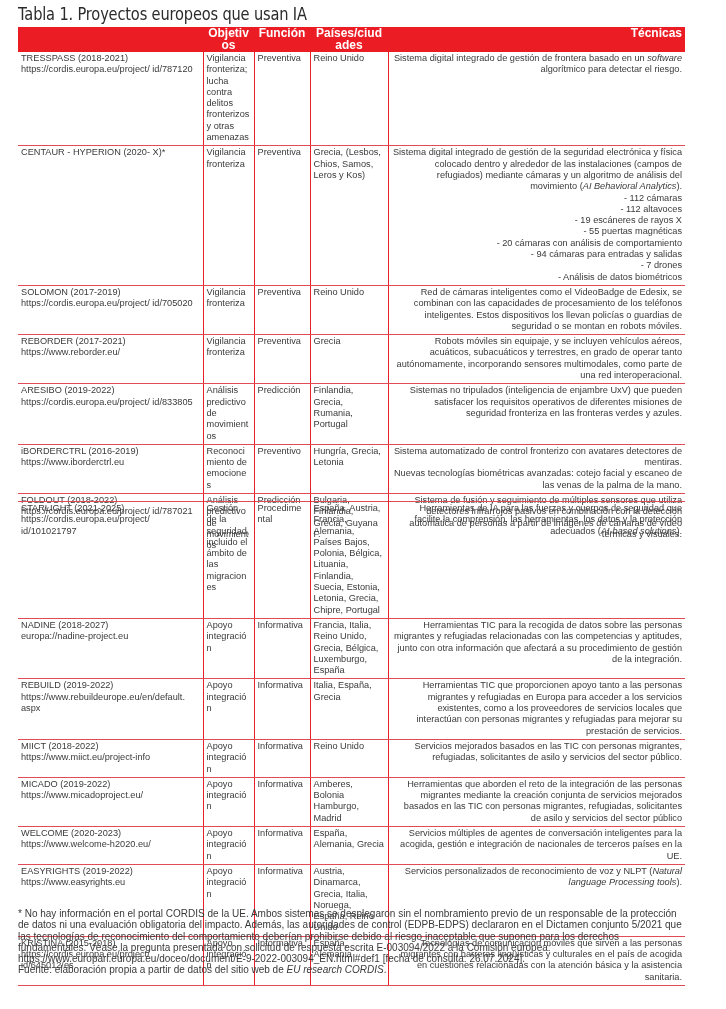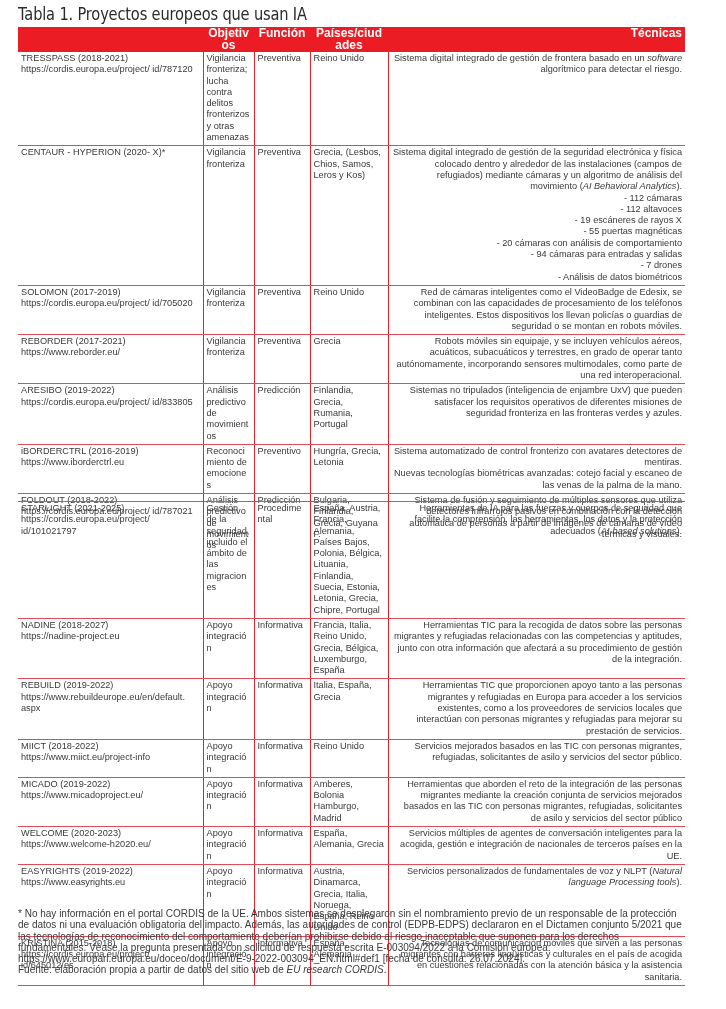--- a/index.html
+++ b/index.html
@@ -159,21 +159,21 @@
           <span class="url">https://cordis.europa.eu/project/ id/101021797</span>
         </td>
         <td>Gestión de la seguridad, incluido el ámbito de las migraciones</td>
         <td>Procedimental</td>
         <td>España, Austria, Francia, Alemania, Países Bajos, Polonia, Bélgica, Lituania, Finlandia, Suecia, Estonia, Letonia, Grecia, Chipre, Portugal</td>
         <td><span>Herramientas de IA para las fuerzas y cuerpos de seguridad que facilite la comprensión, las herramientas, los datos y la protección adecuados (</span><span class="it">AI-based solutions</span><span>).</span></td>
       </tr>
       <tr>
         <td>
           <span class="name">NADINE (2018-2027)</span>
-          <span class="url">https://nadine-project.eu</span>
+          <span class="url">europa://nadine-project.eu</span>
         </td>
         <td>Apoyo integración</td>
         <td>Informativa</td>
         <td>Francia, Italia, Reino Unido, Grecia, Bélgica, Luxemburgo, España</td>
         <td><span>Herramientas TIC para la recogida de datos sobre las personas migrantes y refugiadas relacionadas con las competencias y aptitudes, junto con otra información que afectará a su procedimiento de gestión de la integración.</span></td>
       </tr>
       <tr>
         <td>
           <span class="name">REBUILD (2019-2022)</span>
           <span class="url">https://www.rebuildeurope.eu/en/default. aspx</span>
@@ -214,21 +214,21 @@
         <td><span>Servicios múltiples de agentes de conversación inteligentes para la acogida, gestión e integración de nacionales de terceros países en la UE.</span></td>
       </tr>
       <tr>
         <td>
           <span class="name">EASYRIGHTS (2019-2022)</span>
           <span class="url">https://www.easyrights.eu</span>
         </td>
         <td>Apoyo integración</td>
         <td>Informativa</td>
         <td>Austria, Dinamarca, Grecia, Italia, Noruega, España, Reino Unido</td>
-        <td><span>Servicios personalizados de fundamentales de voz y NLPT (</span><span class="it">Natural language Processing tools</span><span>).</span></td>
+        <td><span>Servicios personalizados de reconocimiento de voz y NLPT (</span><span class="it">Natural language Processing tools</span><span>).</span></td>
       </tr>
       <tr>
         <td>
           <span class="name">KRISTINA (2015-2018)</span>
           <span class="url">https://cordis.europa.eu/project/ id/645012/es</span>
         </td>
         <td>Apoyo integración</td>
         <td>Informativa</td>
         <td>España, Alemania</td>
         <td><span>Tecnologías de comunicación móviles que sirven a las personas migrantes con barreras lingüísticas y culturales en el país de acogida en cuestiones relacionadas con la atención básica y la asistencia sanitaria.</span></td>

